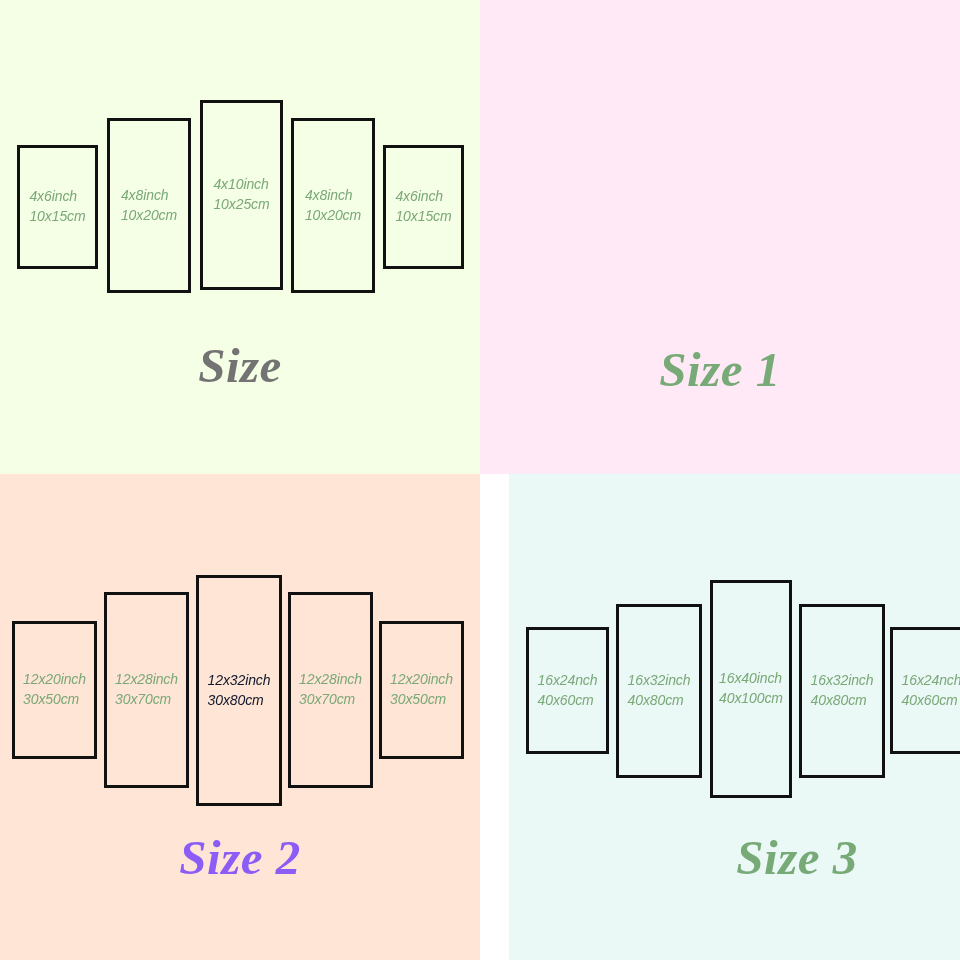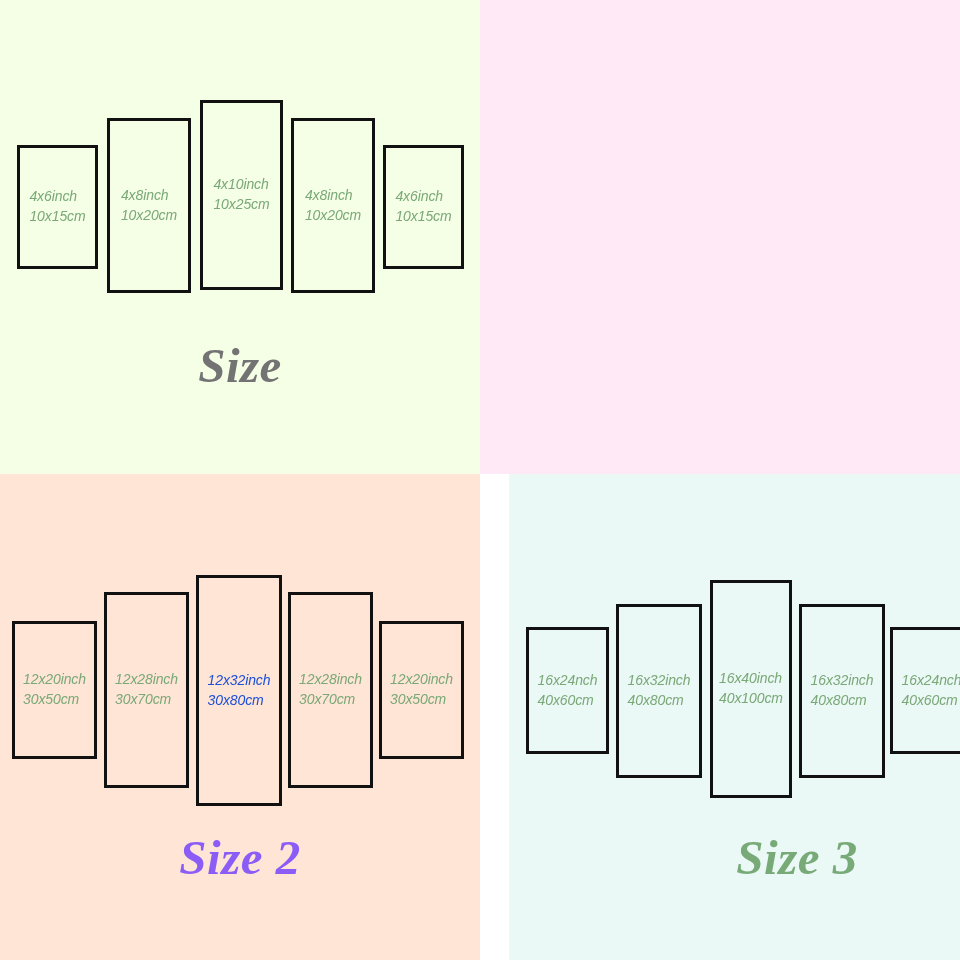--- a/index.html
+++ b/index.html
@@ -101,37 +101,38 @@
           <div class="frame-label" style="color: rgb(122, 168, 119);">
             <span class="ln">4x6inch</span>
             <span class="ln">10x15cm</span>
           </div>
         </div>
       </div>
       <div class="panel-title" style="top: 341px; color: #737373;">Size</div>
     </div>
     <div class="panel panel-tr" style="background: rgb(255, 233, 246);">
       <div class="frames"></div>
+      <div class="panel-title" style="top: 345px; color: rgb(119, 170, 119);">Size 1</div>
     </div>
     <div class="panel panel-bl" style="background: rgb(255, 229, 214);">
       <div class="frames">
         <div class="frame" style="left: 12px; top: 147px; width: 85px; height: 138px; border-color: rgb(17, 17, 17);">
           <div class="frame-label" style="color: rgb(122, 168, 119);">
             <span class="ln">12x20inch</span>
             <span class="ln">30x50cm</span>
           </div>
         </div>
         <div class="frame" style="left: 104px; top: 118px; width: 85px; height: 196px; border-color: rgb(17, 17, 17);">
           <div class="frame-label" style="color: rgb(122, 168, 119);">
             <span class="ln">12x28inch</span>
             <span class="ln">30x70cm</span>
           </div>
         </div>
         <div class="frame" style="left: 196px; top: 101px; width: 86px; height: 231px; border-color: rgb(17, 17, 17);">
-          <div class="frame-label" style="color: #1d4ed8;">
+          <div class="frame-label" style="color: #0f172a;">
             <span class="ln">12x32inch</span>
             <span class="ln">30x80cm</span>
           </div>
         </div>
         <div class="frame" style="left: 288px; top: 118px; width: 85px; height: 196px; border-color: rgb(17, 17, 17);">
           <div class="frame-label" style="color: rgb(122, 168, 119);">
             <span class="ln">12x28inch</span>
             <span class="ln">30x70cm</span>
           </div>
         </div>

